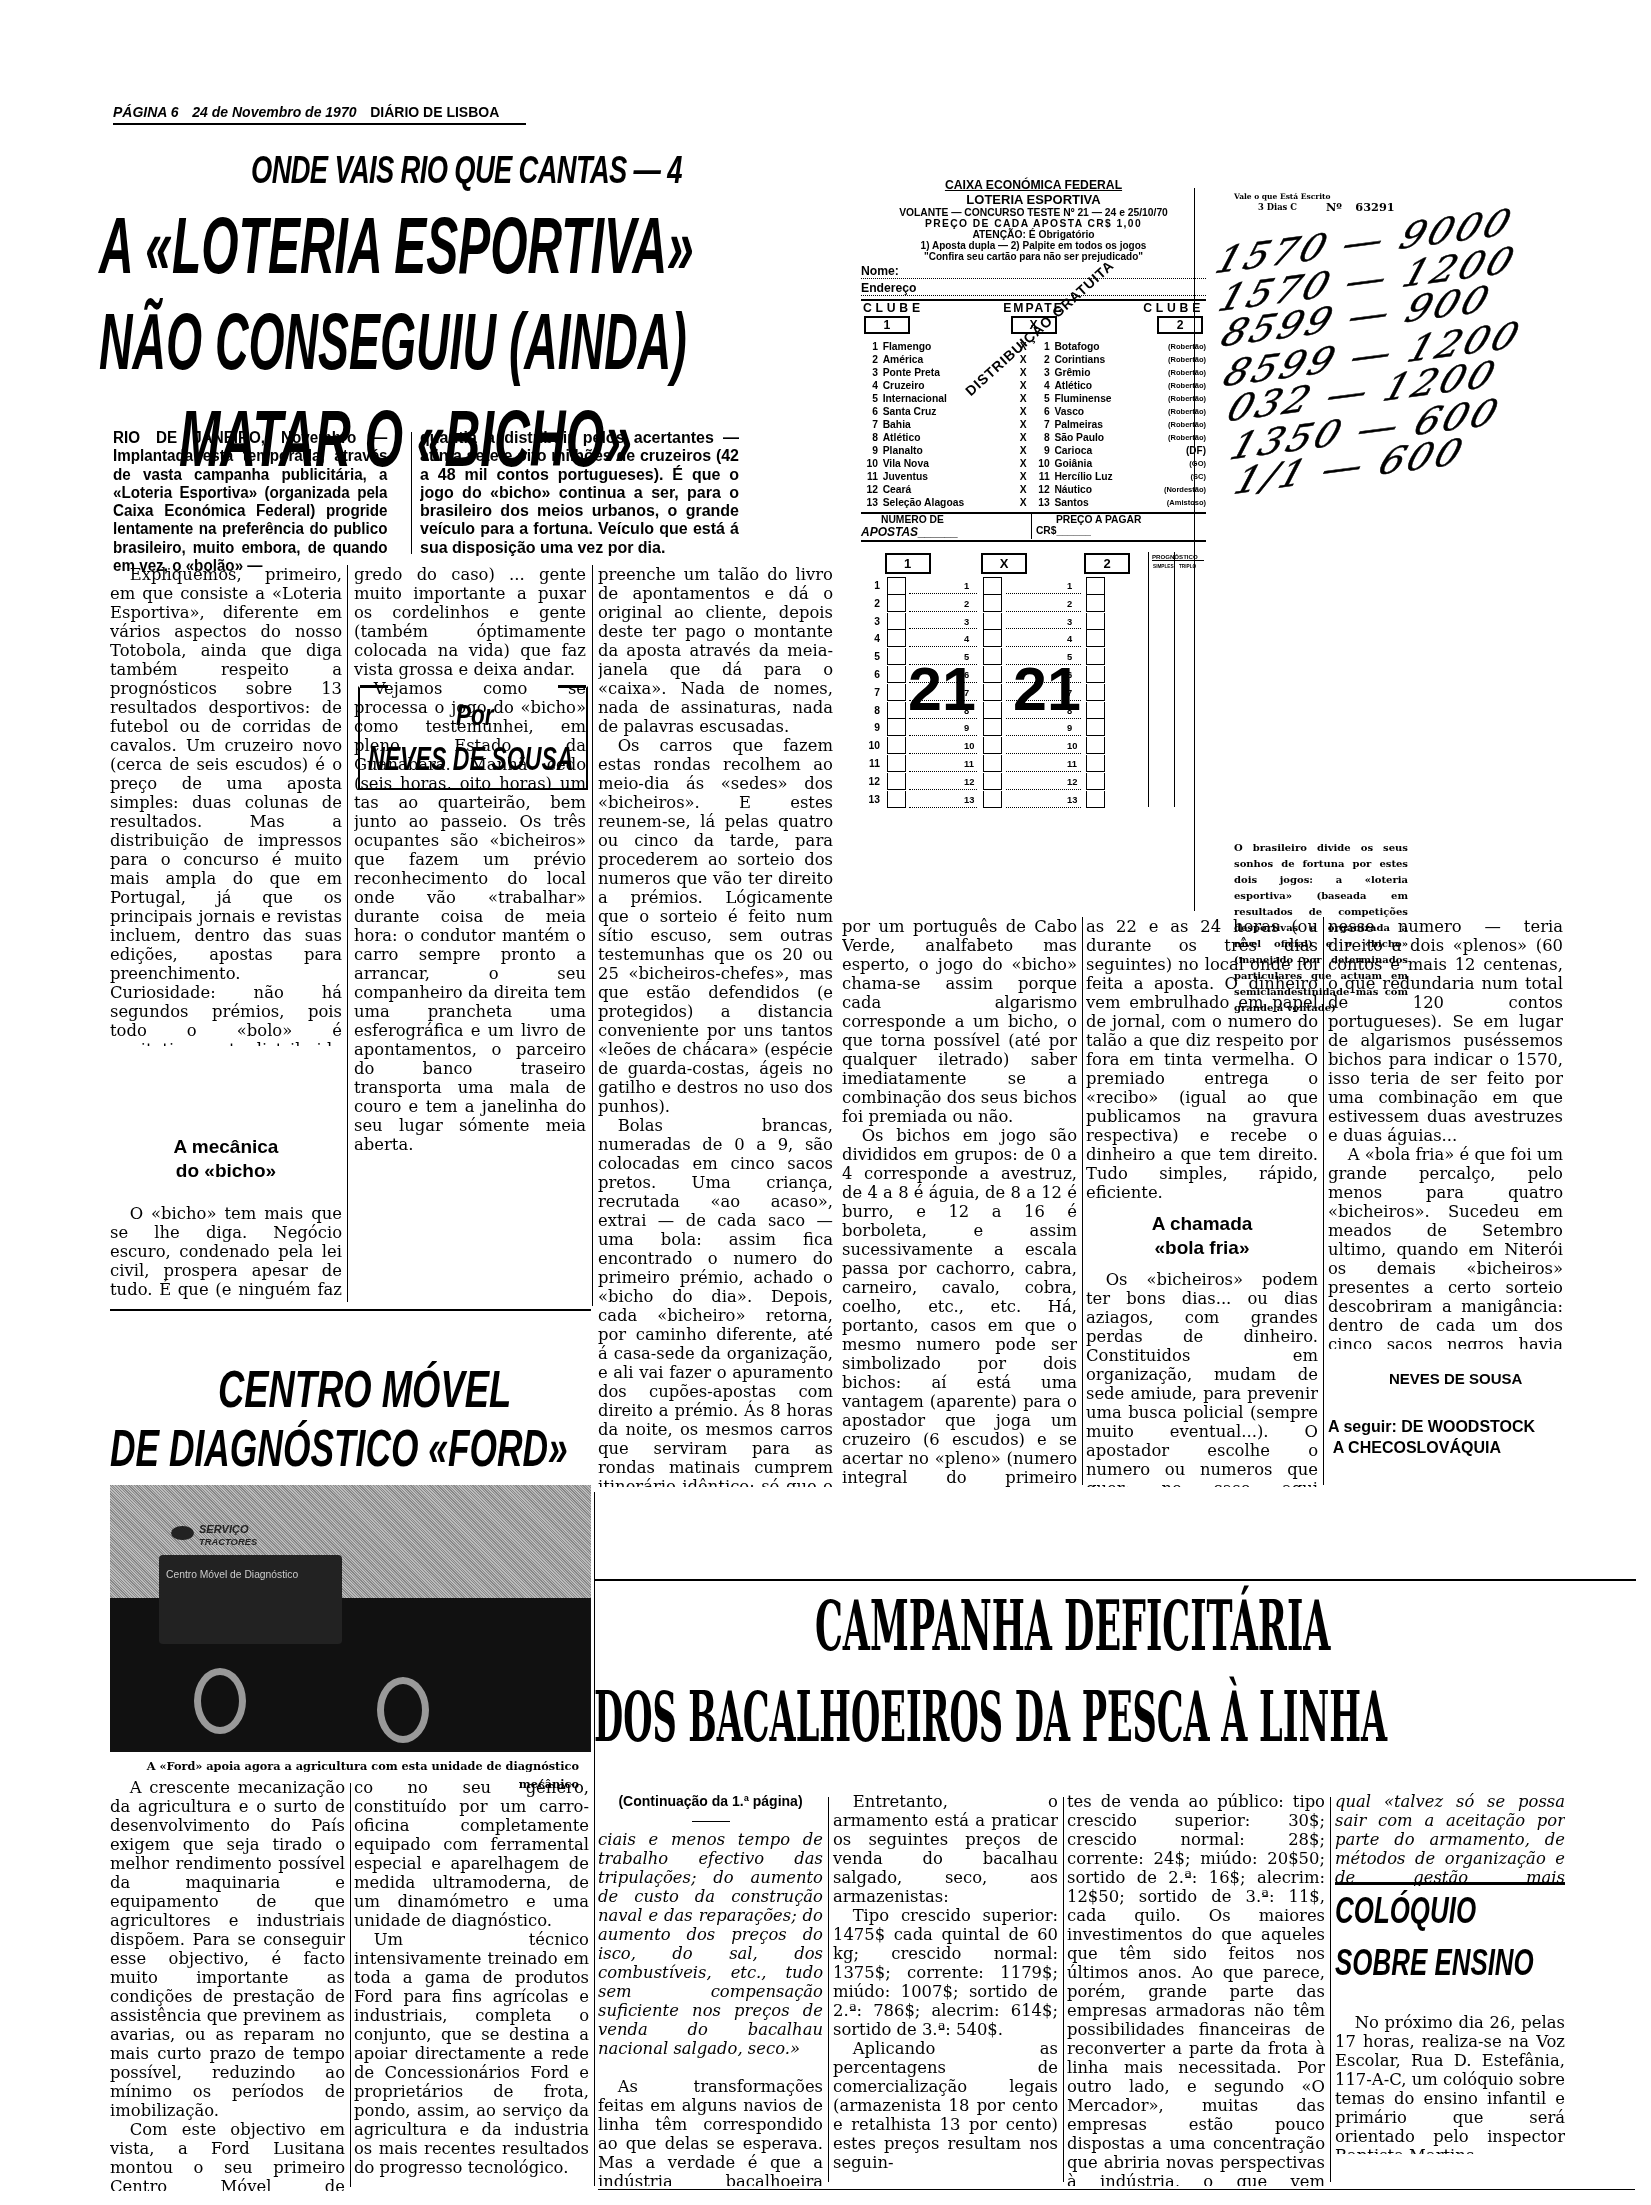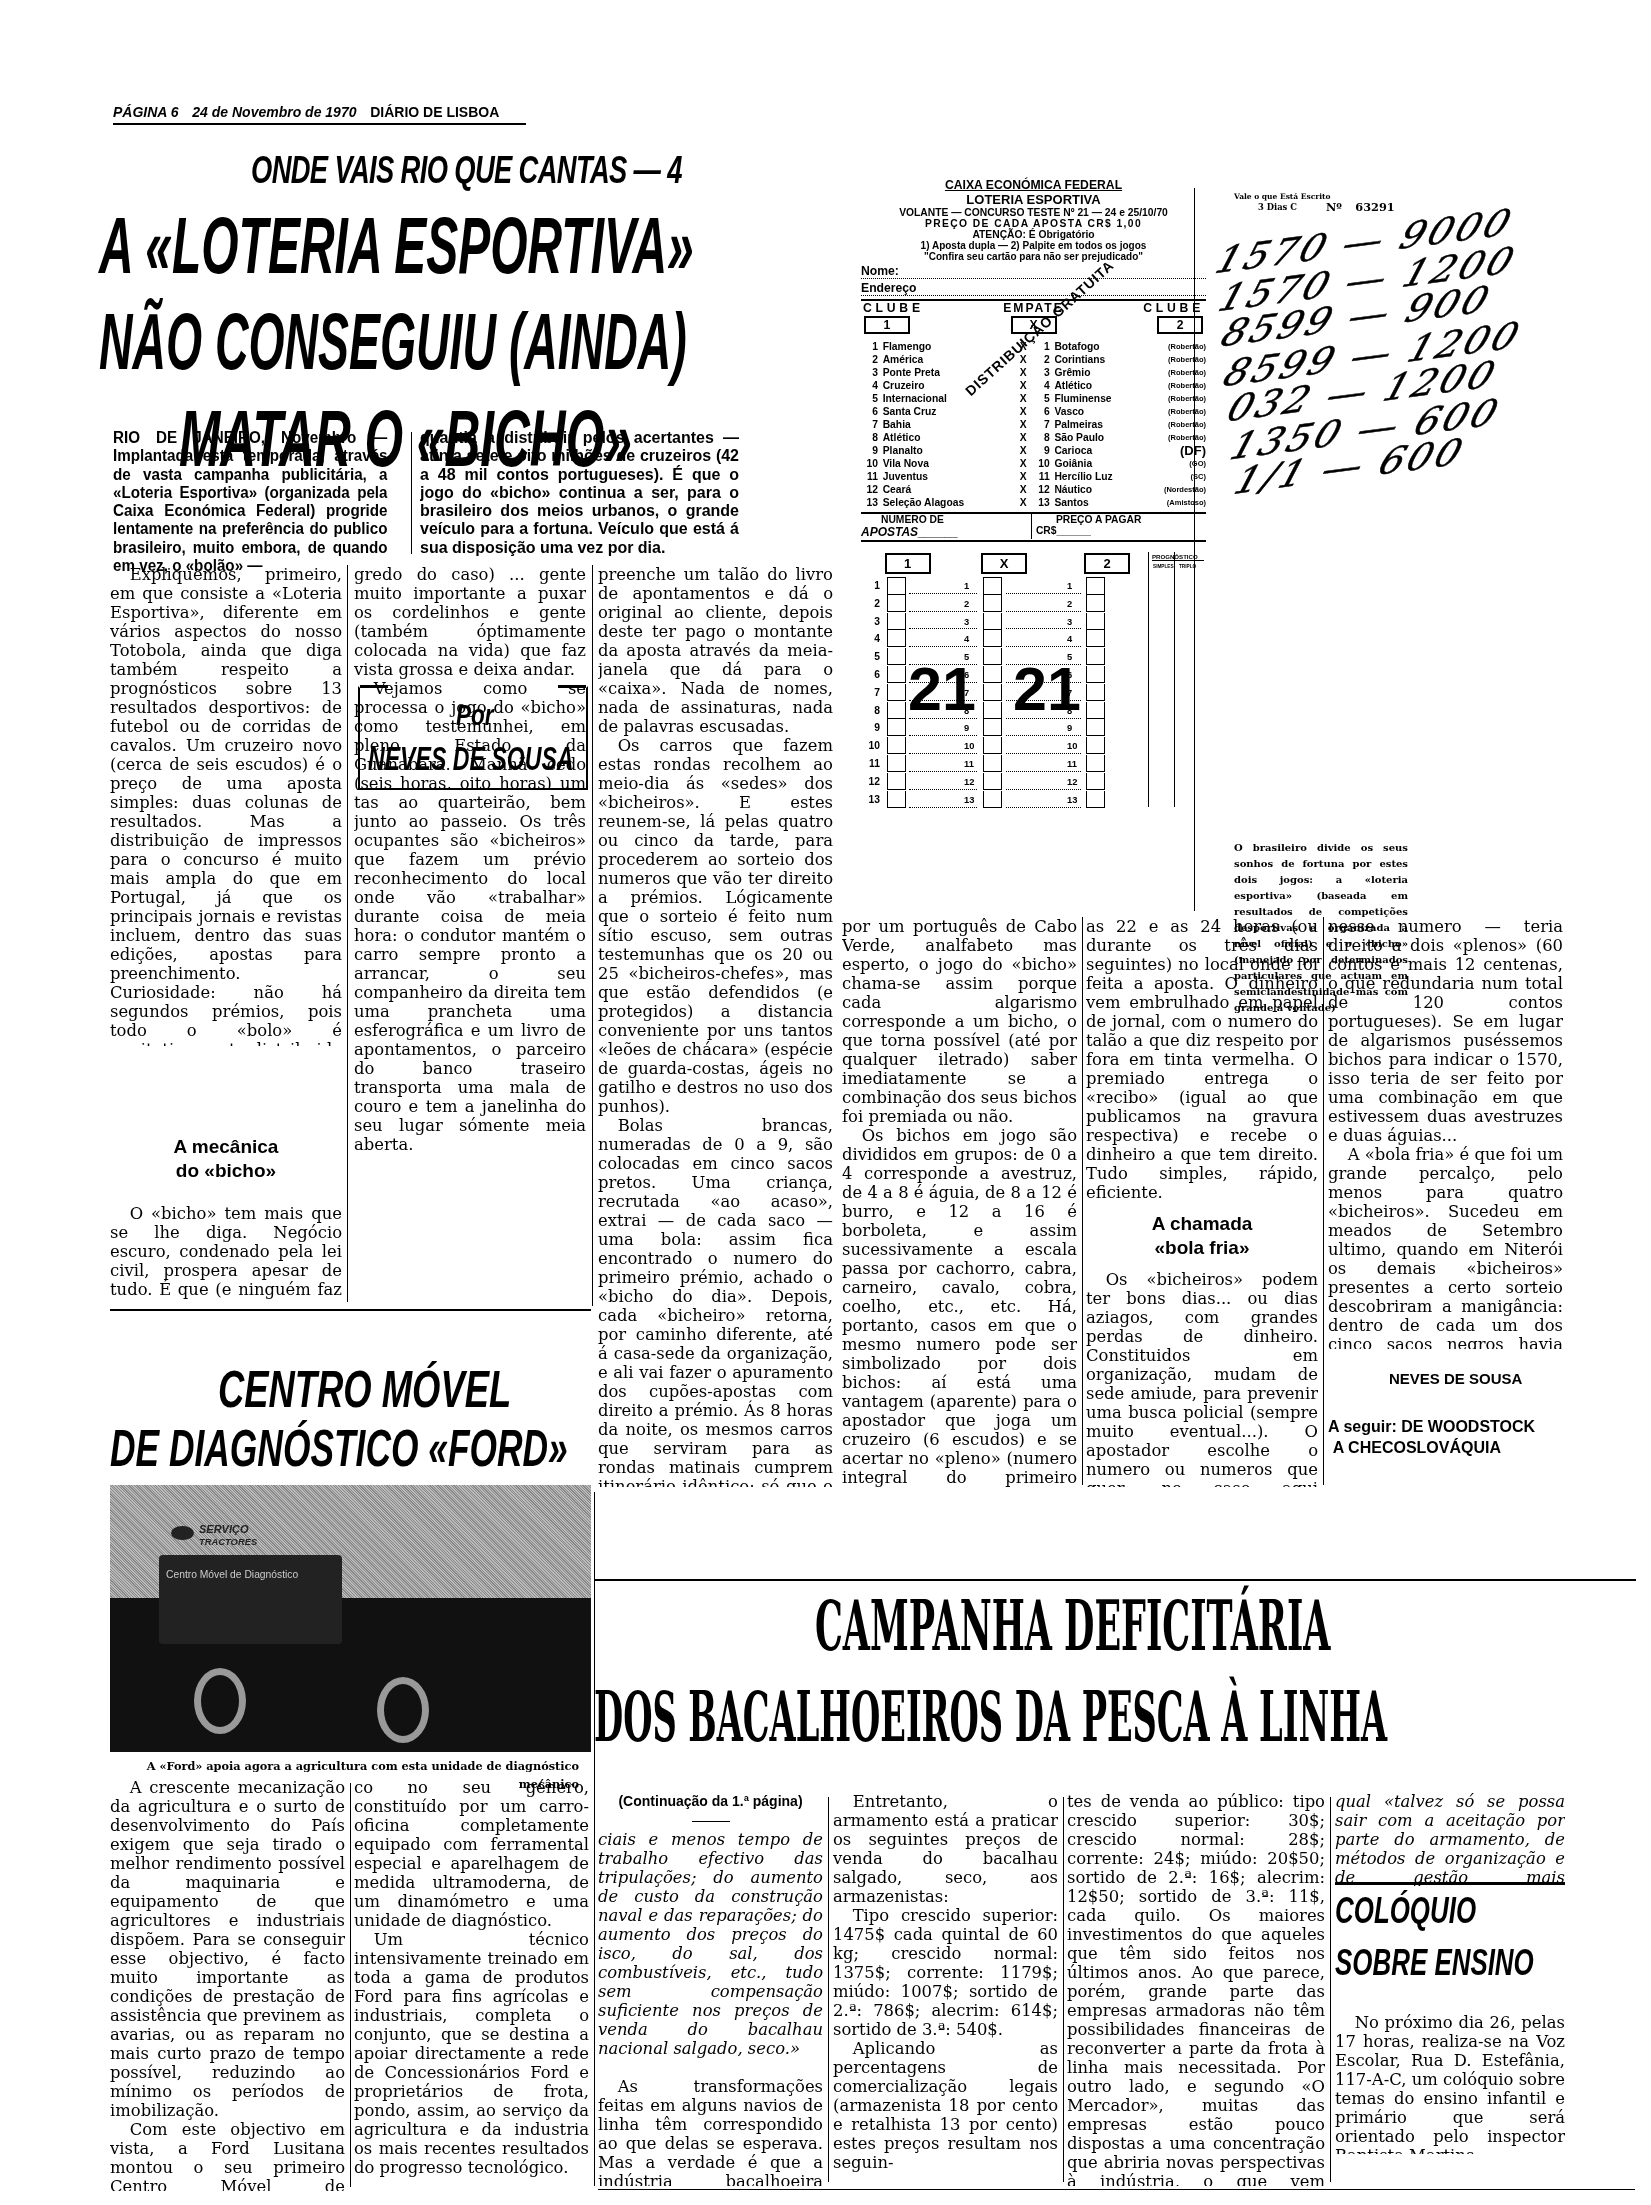--- a/index.html
+++ b/index.html
@@ -167,21 +167,21 @@
         <span style="width: 17px; text-align: right; padding-right: 4.7px;">8</span>
         <span style="width: 89px;">São Paulo</span>
         <span style="flex: 1 1 0%; text-align: right; font-size: 7.5px;">(Robertão)</span>
       </div>
       <div class="lt" style="display: flex; font-size: 10.3px; line-height: 13px; white-space: nowrap;">
         <span style="width: 17px; text-align: right; padding-right: 4.7px;">9</span>
         <span style="width: 131px;">Planalto</span>
         <span style="width: 19px; text-align: center;">X</span>
         <span style="width: 17px; text-align: right; padding-right: 4.7px;">9</span>
         <span style="width: 89px;">Carioca</span>
-        <span style="flex: 1 1 0%; text-align: right; font-size: 13px;">(DF)</span>
+        <span style="flex: 1 1 0%; text-align: right; font-size: 10px;">(DF)</span>
       </div>
       <div class="lt" style="display: flex; font-size: 10.3px; line-height: 13px; white-space: nowrap;">
         <span style="width: 17px; text-align: right; padding-right: 4.7px;">10</span>
         <span style="width: 131px;">Vila Nova</span>
         <span style="width: 19px; text-align: center;">X</span>
         <span style="width: 17px; text-align: right; padding-right: 4.7px;">10</span>
         <span style="width: 89px;">Goiânia</span>
         <span style="flex: 1 1 0%; text-align: right; font-size: 7.5px;">(GO)</span>
       </div>
       <div class="lt" style="display: flex; font-size: 10.3px; line-height: 13px; white-space: nowrap;">

